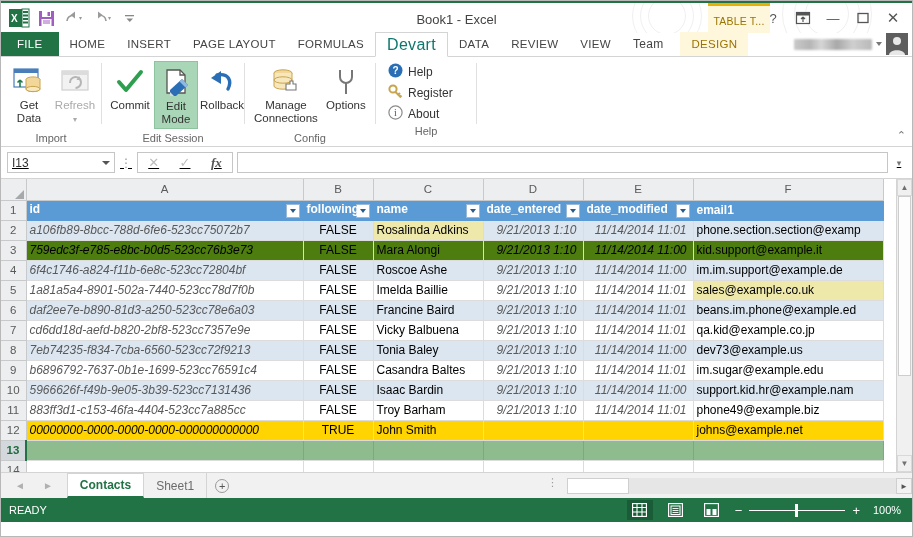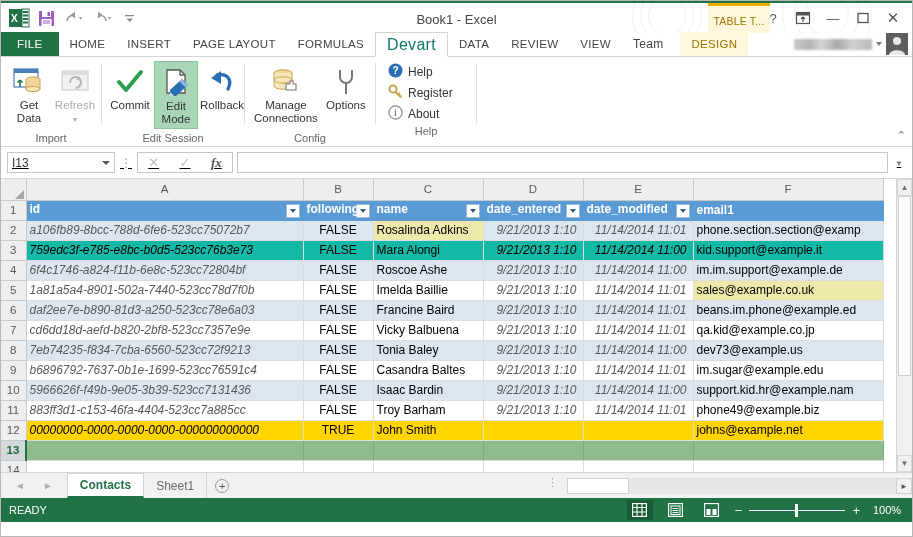--- a/index.html
+++ b/index.html
@@ -96,21 +96,21 @@
   .rowhead {
     width:25px; background:#eceeef; border-right:1px solid #c7c9cb; border-bottom:1px solid #c7c9cb;
     font-size:11.5px; color:#5a5a5a; text-align:center; padding:0; font-weight:normal;
   }
   .rowhead.sel { background:#d3d8dd; color:#1e6b3d; font-weight:bold; border-right:2px solid #217346;}
   td.cell { height:20px; padding:0 3px; font-size:12px; color:#000; overflow:hidden; white-space:nowrap;
             border-right:1px solid #dcdcdc; border-bottom:1px solid #dcdcdc; }
   tr.r-alt td.cell { background:#dce6f1; }
   tr.r-plain td.cell { background:#ffffff; }
   tr.r-hdr td.cell { background:#5b9bd5; color:#ffffff; font-weight:bold; border-right:1px solid #5b9bd5; border-bottom:1px solid #5b9bd5;}
-  tr.r-mod td.cell { background:#14b8a6; color:#000;margin-top:12px; }
+  tr.r-mod td.cell { background:#4d7c0f; color:#000;margin-top:12px; }
   tr.r-new td.cell { background:#ffd400; color:#000; }
   tr.r-sel td.cell { background:#8fbc8f; border-right:1px solid #7aab7a; }
   td.edited { background:#eee8aa !important; }
   td.guid { font-style:italic; color:#595959; }
   td.date { font-style:italic; color:#595959; text-align:right; padding-right:6px;}
   td.bool { text-align:center; }
   .filter-btn { float:right; width:14px; height:14px; margin-top:2px; background:#ffffff; border:1px solid #9bb9d6;
                 display:flex; align-items:center; justify-content:center; }
   .filter-btn i { width:0;height:0;border-left:3.5px solid transparent;border-right:3.5px solid transparent;border-top:4px solid #2a5d8a; display:block;}
   .vscroll { position:absolute; right:0; top:0; width:16px; height:293px; background:#f0f0f0; border-left:1px solid #d4d4d4; display:flex; flex-direction:column;}

